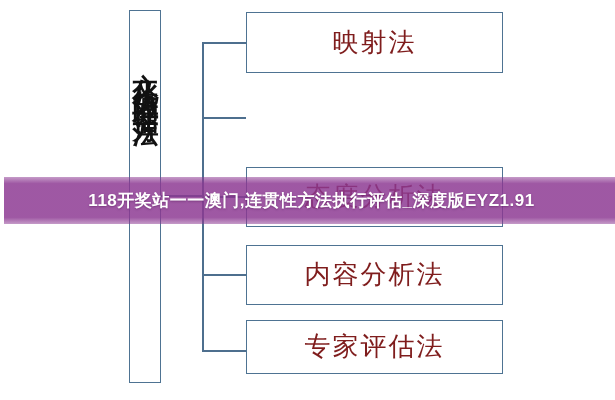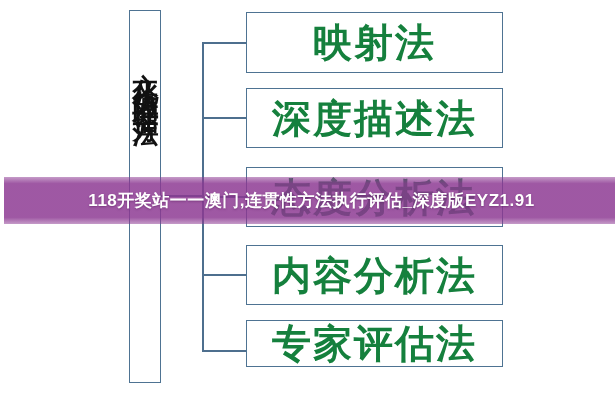--- a/index.html
+++ b/index.html
@@ -48,31 +48,31 @@
     left:246px;
     width:257px;
     border:1.5px solid #4e7392;
     box-sizing:border-box;
     background:#ffffff;
     display:flex;
     align-items:center;
     justify-content:center;
   }
   .method-label{
-    font-size:39px;
-    font-weight:bold;
-    color:#15803d;
+    font-size:26px;
+    font-weight:normal;
+    color:#7f1d1d;
     letter-spacing:2px;
     line-height:1;
   }
   .mb-1{top:12px;height:61px;}
   .mb-2{top:88px;height:60px;}
   .mb-3{top:167px;height:60px;}
   .mb-4{top:245px;height:60px;text-align:right;}
-  .mb-5{top:320px;height:47px;}
+  .mb-5{top:320px;height:54px;}
   
   .banner{
     position:absolute;
     left:4px;top:177px;
     width:615px;height:47px;
     z-index:10;
     display:flex;
     align-items:center;
     justify-content:center;
     background:linear-gradient(
@@ -105,23 +105,20 @@
   <div class="line stub-root"></div>
   <div class="line stub stub-1"></div>
   <div class="line stub stub-2"></div>
   <div class="line stub stub-3"></div>
   <div class="line stub stub-4"></div>
   <div class="line stub stub-5"></div>
 
   <div class="method-box mb-1">
     <span class="method-label">映射法</span>
   </div>
-  <div class="method-box mb-2">
-    <span class="method-label">深度描述法</span>
-  </div>
   <div class="method-box mb-3">
     <span class="method-label">态度分析法</span>
   </div>
   <div class="method-box mb-4">
     <span class="method-label">内容分析法</span>
   </div>
   <div class="method-box mb-5">
     <span class="method-label">专家评估法</span>
   </div>
 

